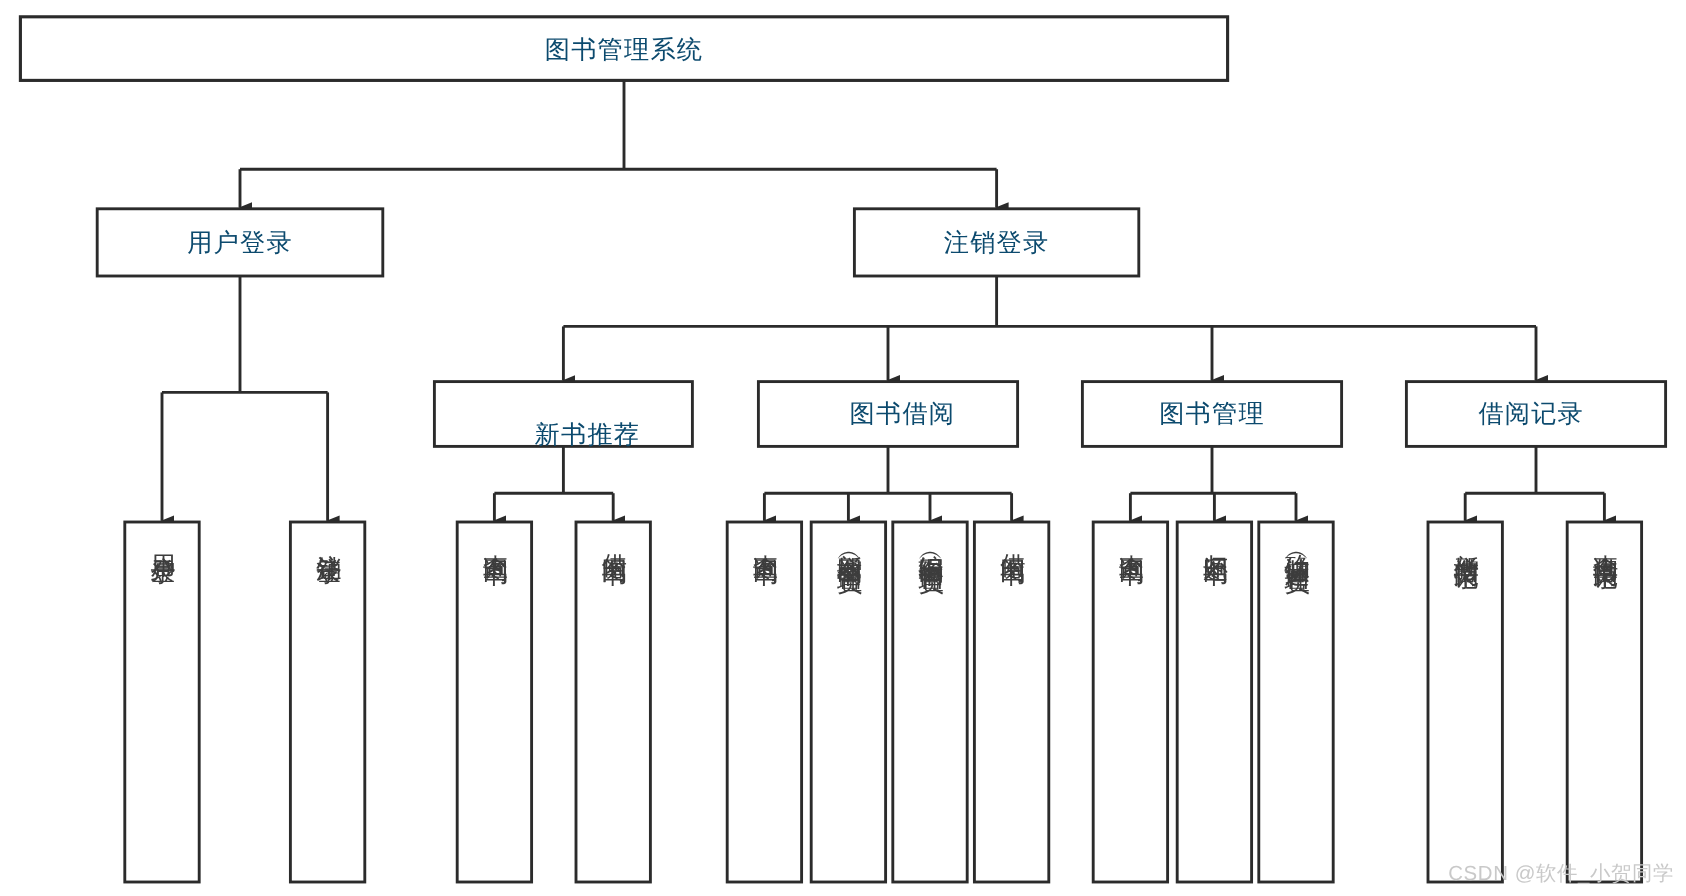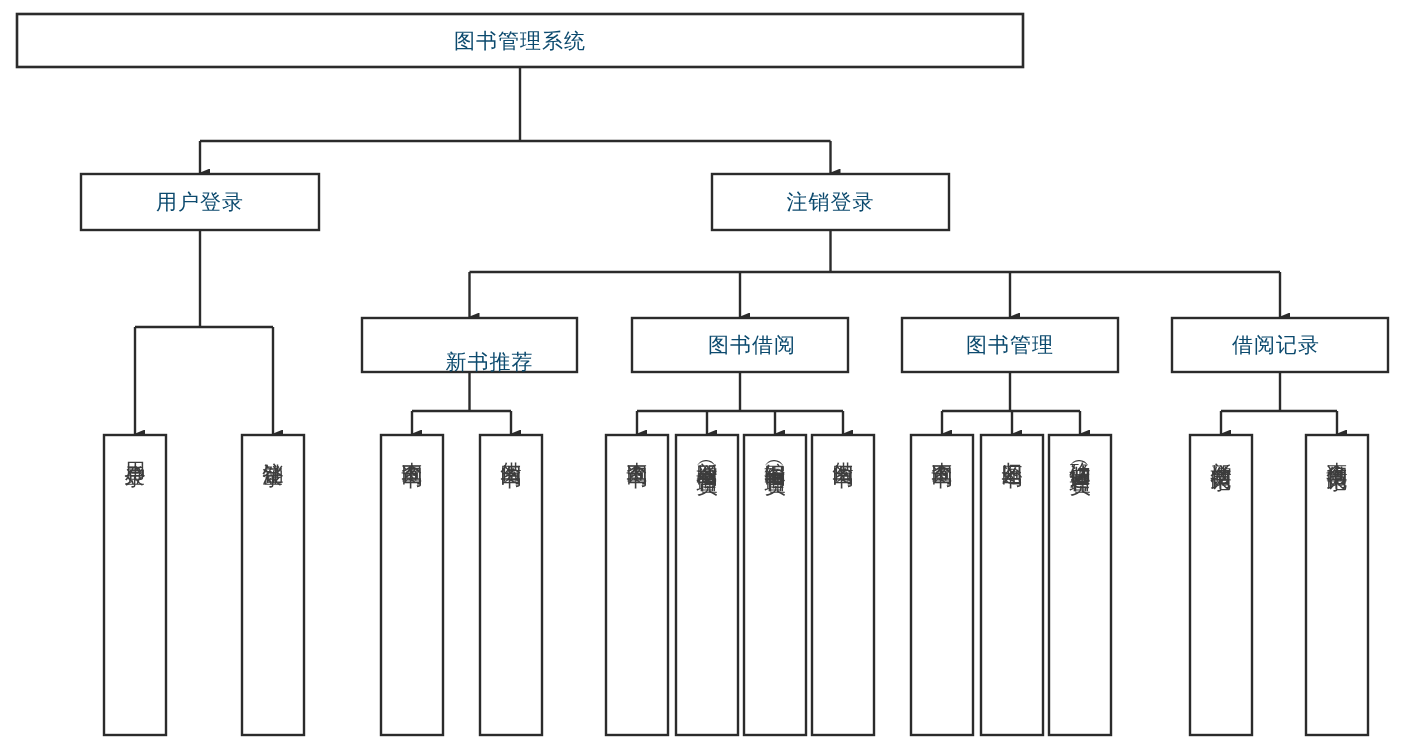--- a/index.html
+++ b/index.html
@@ -198,13 +198,14 @@
         <div class="vtext">确认归还（管理员）</div>
       </div>
       <div class="vlabel-wrap" style="left: 1190px; top: 445px; width: 62px; height: 286px;">
         <div class="vtext">新增借阅记录</div>
       </div>
       <div class="vlabel-wrap" style="left: 1306px; top: 445px; width: 62px; height: 286px;">
         <div class="vtext">查询借阅记录</div>
       </div>
     </div>
 
+  <div class="watermark">CSDN @软件_小贺同学</div>
 </div>
 
 </body></html>

